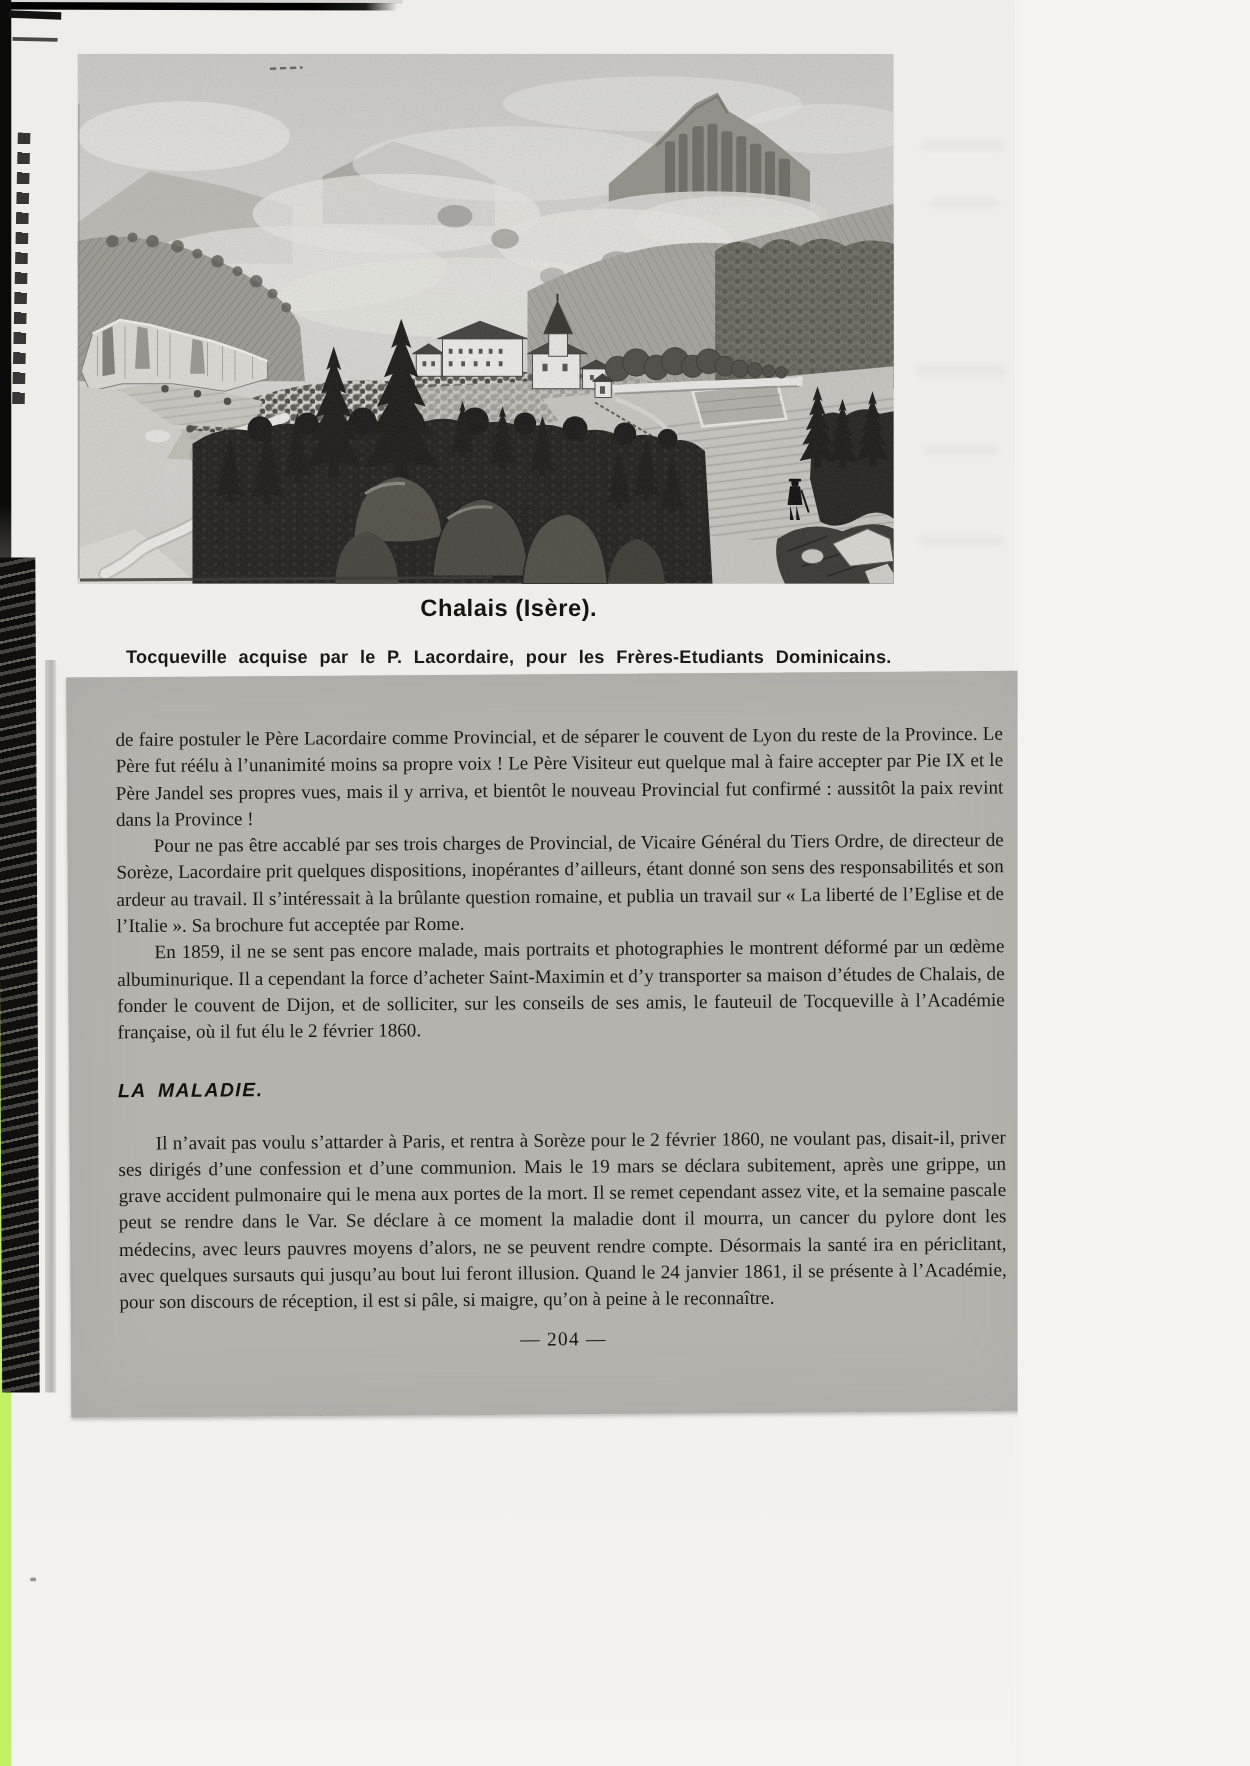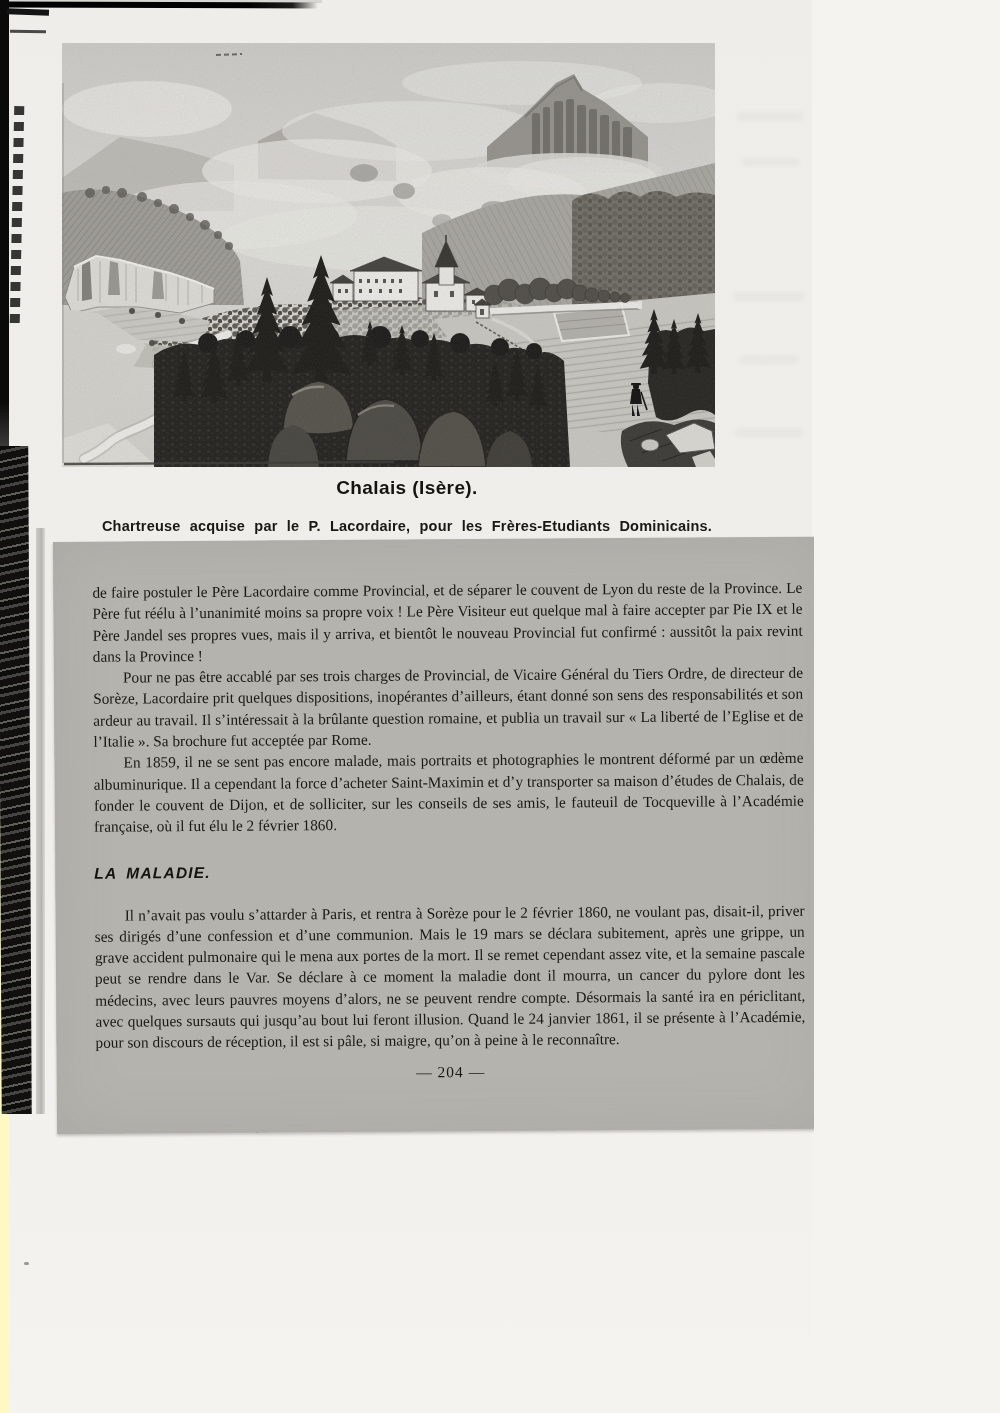--- a/index.html
+++ b/index.html
@@ -1,17 +1,17 @@
 <!DOCTYPE html>
 <html lang="fr"><head>
 <meta charset="utf-8">
 <style>
   html,body{margin:0;padding:0;}
   body{width:1000px;height:1413px;background:#f4f3f0;font-family:"Liberation Serif",serif;}
-  .scan{position:relative;width:814px;height:1413px;overflow:hidden;background:#fef9c3;}
+  .scan{position:relative;width:814px;height:1413px;overflow:hidden;background:#bef264;}
   .page-surface{position:absolute;left:9px;top:0;width:812px;height:1413px;
     background:linear-gradient(180deg,#efede9 0%,#f0eeea 55%,#f4f3f0 100%);}
   
   .top-sliver{position:absolute;left:0;top:0;width:322px;height:3px;background:#d7d6d3;}
   .top-bar-left{position:absolute;left:0;top:2px;width:318px;height:6px;
     background:linear-gradient(90deg,#000 0 78%,#1d1d1b 92%,rgba(0,0,0,0));transform:rotate(.15deg);}
   .top-bar-right{position:absolute;left:822px;top:0;width:178px;height:5px;background:#161616;}
   .cover-edge-left{position:absolute;left:0;top:0;width:9px;height:447px;
     background:linear-gradient(180deg,#0a0a0a 0 90%,#3c3b39 100%);}
   .corner-angle{position:absolute;left:7px;top:9px;width:42px;height:6px;background:#141414;transform:rotate(2deg);}
@@ -345,21 +345,21 @@
 
       <path d="M154,12 L180,11" stroke="#504e49" stroke-width="2" stroke-dasharray="5,3" opacity=".8"></path>
       <path d="M2,421 L332,419" stroke="#3a3935" stroke-width="2.4" opacity=".85"></path>
       <path d="M1,40 L1,420" stroke="#8b8983" stroke-width="1.5" opacity=".5"></path>
 
       <rect width="653" height="424" filter="url(#grain)" opacity=".28"></rect>
     </svg>
   </figure>
 
   <div class="cap-title">Chalais (Isère).</div>
-  <div class="cap-sub">Chartreuse acquise par le P. Lacordaire, pour les Frères-Etudiants Dominicains.</div>
+  <div class="cap-sub">Tocqueville acquise par le P. Lacordaire, pour les Frères-Etudiants Dominicains.</div>
 
   <section class="text-block">
     <p class="continued">de faire postuler le Père Lacordaire comme Provincial, et de séparer le couvent de Lyon du reste de la Province. Le Père fut réélu à l’unanimité moins sa propre voix&nbsp;! Le Père Visiteur eut quelque mal à faire accepter par Pie IX et le Père Jandel ses propres vues, mais il y arriva, et bientôt le nouveau Provincial fut confirmé&nbsp;: aussitôt la paix revint dans la Province&nbsp;!</p>
     <p>Pour ne pas être accablé par ses trois charges de Provincial, de Vicaire Général du Tiers Ordre, de directeur de Sorèze, Lacordaire prit quelques dispositions, inopérantes d’ailleurs, étant donné son sens des responsabilités et son ardeur au travail. Il s’intéressait à la brûlante question romaine, et publia un travail sur «&nbsp;La liberté de l’Eglise et de l’Italie&nbsp;». Sa brochure fut acceptée par Rome.</p>
     <p>En 1859, il ne se sent pas encore malade, mais portraits et photographies le montrent déformé par un œdème albuminurique. Il a cependant la force d’acheter Saint-Maximin et d’y transporter sa maison d’études de Chalais, de fonder le couvent de Dijon, et de solliciter, sur les conseils de ses amis, le fauteuil de Tocqueville à l’Académie française, où il fut élu le 2 février 1860.</p>
     <h2 class="section-heading">LA MALADIE.</h2>
     <p>Il n’avait pas voulu s’attarder à Paris, et rentra à Sorèze pour le 2 février 1860, ne voulant pas, disait-il, priver ses dirigés d’une confession et d’une communion. Mais le 19 mars se déclara subitement, après une grippe, un grave accident pulmonaire qui le mena aux portes de la mort. Il se remet cependant assez vite, et la semaine pascale peut se rendre dans le Var. Se déclare à ce moment la maladie dont il mourra, un cancer du pylore dont les médecins, avec leurs pauvres moyens d’alors, ne se peuvent rendre compte. Désormais la santé ira en périclitant, avec quelques sursauts qui jusqu’au bout lui feront illusion. Quand le 24 janvier 1861, il se présente à l’Académie, pour son discours de réception, il est si pâle, si maigre, qu’on à peine à le reconnaître.</p>
     <div class="pageno">— 204 —</div>
   </section>
 </div>

